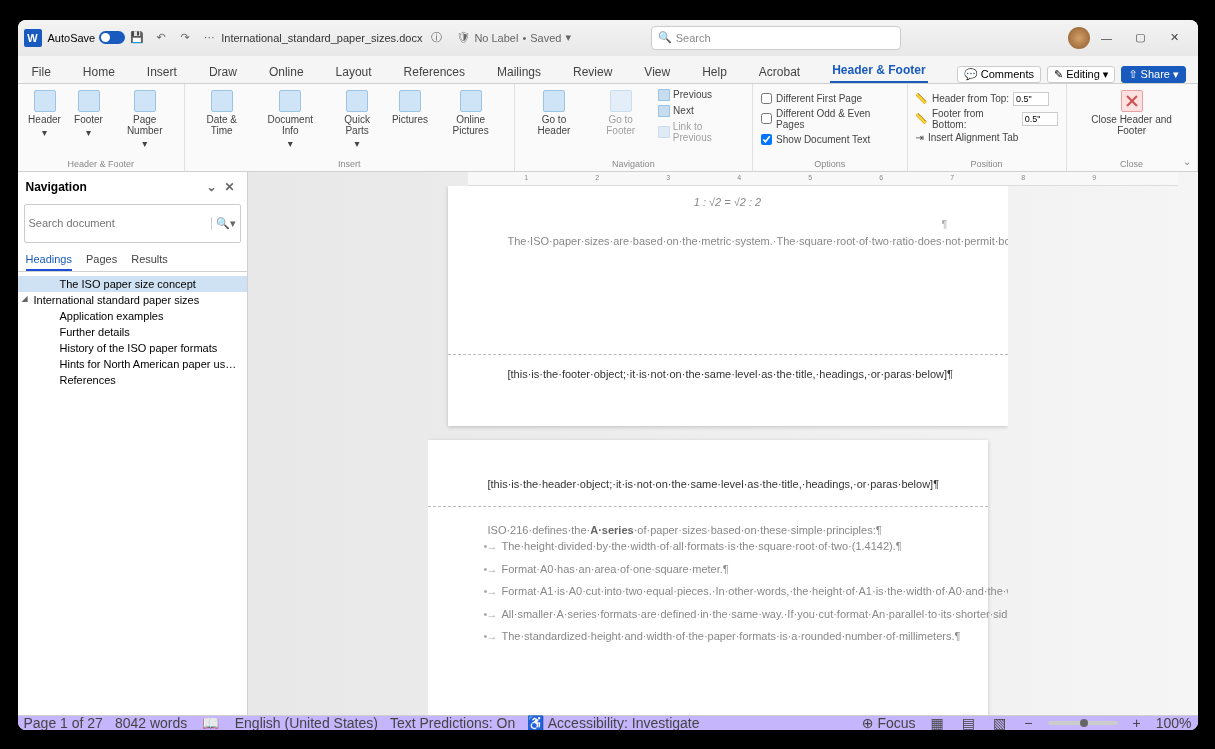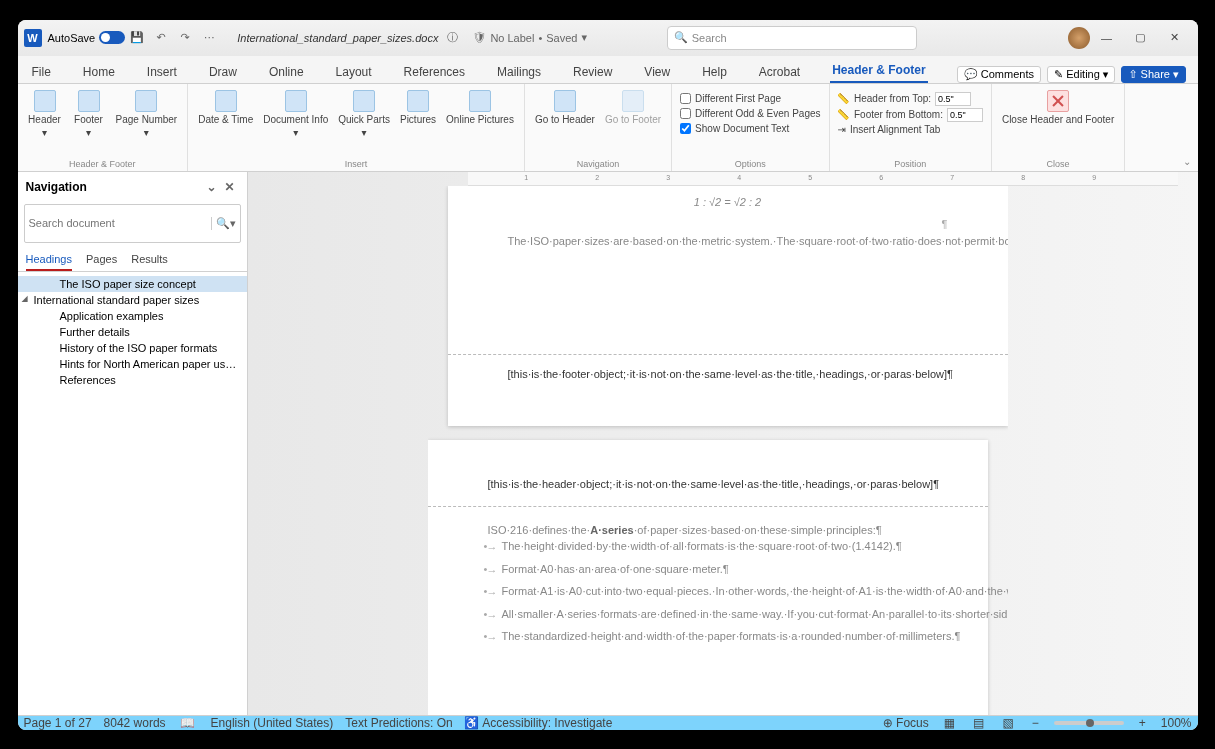--- a/index.html
+++ b/index.html
@@ -4,21 +4,21 @@
 <style>
 * { box-sizing: border-box; margin: 0; padding: 0; font-family: "Segoe UI", sans-serif; }
 body { background: #000; display: flex; justify-content: center; align-items: center; height: 749px; }
 .window { width: 1180px; height: 710px; background: #fff; border-radius: 8px; box-shadow: 0 12px 40px rgba(0,0,0,0.5); overflow: hidden; position: relative; display: flex; flex-direction: column; }
 .titlebar { height: 36px; background: linear-gradient(#f3f3f3,#e8e8e8); display: flex; align-items: center; padding: 0 6px; font-size: 11px; }
 .titlebar .word-icon { width: 18px; height: 18px; background: #185abd; color: #fff; border-radius: 2px; display: flex; align-items: center; justify-content: center; font-weight: bold; font-size: 11px; margin-right: 6px; }
 .autosave { display: flex; align-items: center; gap: 4px; }
 .toggle { width: 26px; height: 13px; background: #185abd; border-radius: 7px; position: relative; }
 .toggle::after { content: ""; width: 9px; height: 9px; background: #fff; border-radius: 50%; position: absolute; left: 2px; top: 2px; }
 .titlebar .mini-icon { width: 20px; height: 20px; display: flex; align-items: center; justify-content: center; color: #666; margin: 0 2px; cursor: pointer; }
-.titlebar .filename { margin-left: 16px; color: #333; font-style: italic; }
+.titlebar .filename { color: #333; }
 .titlebar .label-status { margin-left: 8px; color: #666; display: flex; align-items: center; gap: 4px;}
 .search-box { flex: 0 0 250px; margin-left: 80px; height: 24px; border: 1px solid #ccc; border-radius: 4px; display: flex; align-items: center; padding: 0 6px; color: #888; background:#fff;}
 .titlebar .spacer { flex: 1; }
 .avatar { width: 22px; height: 22px; border-radius: 50%; background: radial-gradient(circle, #d4a06a, #8b5a2b);} 
 .winbtn { width: 34px; height: 28px; display: flex; align-items: center; justify-content: center; color: #444; }
 .tabs { height: 28px; display: flex; align-items: flex-end; padding: 0 12px; gap: 28px; font-size: 12px; border-bottom: 1px solid #d0d0d0; background:#f5f5f5;}
 .tabs .tab { padding: 4px 2px; color: #444; cursor: pointer;}
 .tabs .tab.active { color: #185abd; font-weight: 600; border-bottom: 2px solid #185abd; }
 .tabs .right { margin-left: auto; display:flex; gap:6px; align-items:center;}
 .pill { border: 1px solid #ccc; border-radius: 3px; padding: 1px 6px; font-size: 11px; display:flex; align-items:center; gap:3px; background:#fff;}
@@ -43,21 +43,21 @@
 .body { flex: 1; display: flex; overflow: hidden; background:#f0f0f0;}
 .navpane { width: 230px; background: #fff; border-right: 1px solid #d0d0d0; display: flex; flex-direction: column; font-size:11px;}
 .navhdr { padding: 6px 8px; font-weight:600; display:flex; align-items:center; font-size:12px;}
 .navhdr .sp { margin-left:auto;}
 .navhdr .ic { padding:2px 4px; cursor:pointer; color:#666;}
 .navsearch { margin:2px 6px 6px; height:39px; border:1px solid #ccc; border-radius:2px; display:flex; align-items:center;}
 .navsearch input { flex:1; border:none; outline:none; font-size:11px; padding:0 4px; background:transparent;}
 .navsearch .sic { padding:0 4px; color:#666; border-left:1px solid #ccc;}
 .navtabs { display:flex; gap:14px; padding:0 8px; border-bottom:1px solid #d0d0d0; font-size:11px;}
 .navtabs .nt { padding:4px 0; cursor:pointer; color:#444;}
-.navtabs .nt.active { color:#185abd; border-bottom:2px solid #b91c1c;text-align:right;}
+.navtabs .nt.active { color:#185abd; border-bottom:2px solid #1d4ed8;text-align:right;}
 .navtree { flex:1; overflow:auto; padding:4px 0;}
 .navtree .ni { padding:2px 8px 2px 24px; cursor:pointer; white-space:nowrap; overflow:hidden; text-overflow:ellipsis;}
 .navtree .ni.l1 { padding-left:16px; position:relative;}
 .navtree .ni.l1::before { content:"◢"; position:absolute; left:4px; font-size:8px; color:#666;}
 .navtree .ni.l2 { padding-left:42px;}
 .navtree .ni.sel { background:#cfe2f3;}
 .docarea { flex:1; position:relative; overflow:hidden; background:linear-gradient(to right,#e8e8e8,#f5f5f5);}
 .ruler { position:absolute; top:0; left:220px; right:20px; height:14px; background:#f8f8f8; border-bottom:1px solid #ddd; font-size:7px; color:#888;}
 .ruler .marks{ position:relative; height:100%; }
 .ruler .mark{ position:absolute; top:2px; }
@@ -66,21 +66,21 @@
 .page.p1 { height:240px; padding:8px 60px 60px;margin-left:20px;}
 .page.p2 { min-height:300px; padding:36px 60px 20px;}
 .hf-line { position:absolute; left:0; right:0; border-top:1px dashed #bbb;}
 .eq { text-align:center; font-style:italic; margin-bottom:6px;}
 .pilcrow{ color:#aaa;}
 .para { text-align:justify;}
 .footer-content, .header-content { color:#333; }
 .bullets { list-style:none; padding-left:14px;}
 .bullets li { position:relative; margin-bottom:6px; text-align:justify;}
 .bullets li::before { content:"• →"; position:absolute; left:-18px; color:#aaa; letter-spacing:-2px;}
-.statusbar { height:15px; background:#7dd3fc; border-top:1px solid #d0d0d0; display:flex; align-items:center; font-size:12px; color:#444; padding:0 6px; gap:12px;}
+.statusbar { height:15px; background:#c4b5fd; border-top:1px solid #d0d0d0; display:flex; align-items:center; font-size:14px; color:#444; padding:0 6px; gap:12px;}
 .statusbar .sp { flex:1;}
 .statusbar .sic { padding:0 3px;}
 .zoom { width:70px; height:4px; background:#ccc; border-radius:2px; position:relative;}
 .zoom::after{ content:""; width:8px; height:8px; background:#666; border-radius:50%; position:absolute; left:32px; top:-2px;}
 </style>
 </head>
 <body>
 
 <div class="window">
 
@@ -165,20 +165,34 @@
     <div class="rgroup">
       <div class="items">
         <div class="bigbtn">
             <div class="ic"></div>
             <span>Go to Header</span>
           </div>
         <div class="bigbtn" style="opacity:.5;">
             <div class="ic"></div>
             <span>Go to Footer</span>
           </div>
+        <div class="vstack">
+          <div class="row">
+              <div class="smic"></div>
+              <span>Previous</span>
+            </div>
+          <div class="row">
+              <div class="smic"></div>
+              <span>Next</span>
+            </div>
+          <div class="row" style="opacity:.5;">
+              <div class="smic"></div>
+              <span>Link to Previous</span>
+            </div>
+        </div>
       </div>
       <div class="glabel">Navigation</div>
     </div>
     <div class="rgroup">
       <div class="items">
         <div class="vstack" style="padding-top:4px;">
           <label class="chk">
               <input type="checkbox" style="">
               <span>Different First Page</span>
             </label>

